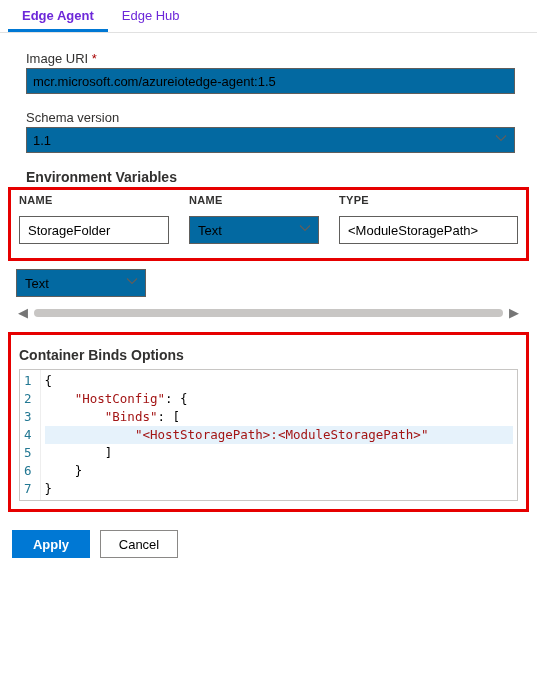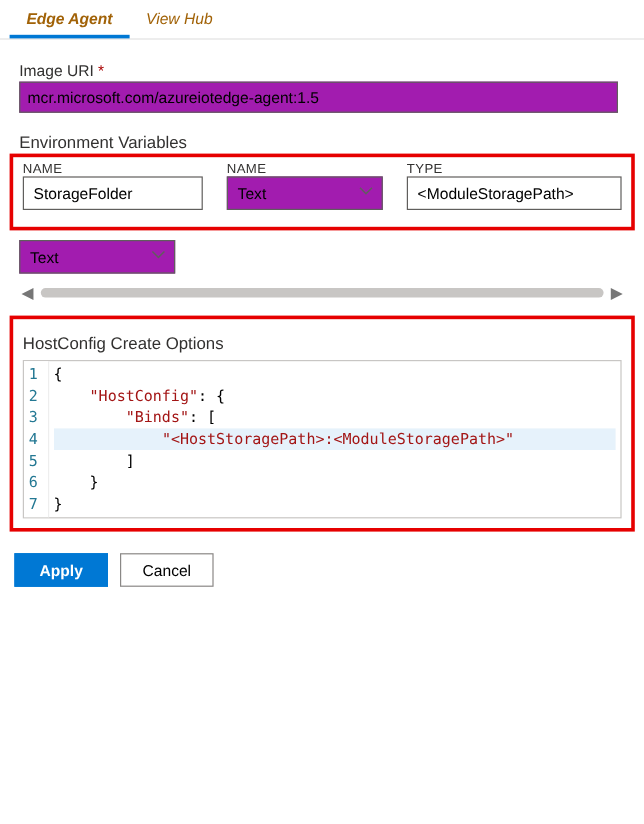--- a/index.html
+++ b/index.html
@@ -13,59 +13,58 @@
     width: 537px;
   }
   .tabs {
     display: flex;
     border-bottom: 1px solid #e1e1e1;
     padding: 0 8px;
   }
   .tab {
     padding: 8px 14px 6px;
     cursor: pointer;
-    color: #a16207;
+    color: #6d28d9;
     border-bottom: 3px solid transparent;
-    font-style: italic;
   }
   .tab.active {
     font-weight: 600;
     border-bottom: 3px solid #0078d4;
   }
   .form-area {
-    padding: 18px 22px 0 16px;
+    padding: 18px 22px 0 26px;
   }
   .field-label {
     font-size: 13px;
     margin-bottom: 2px;
     color: #323130;
   }
   .req { color: #a80000; }
   .text-input, .select-input {
     width: 100%;
     height: 26px;
     border: 1px solid #605e5c;
     padding: 2px 6px;
     font-size: 13px;
-    background: #a21caf;
+    background: #0369a1;
   }
   .select-wrap {
     position: relative;
   }
   .select-wrap .chev {
     position: absolute;
     right: 8px;
     top: 50%;
     transform: translateY(-50%);
     pointer-events: none;
   }
   .field-block { margin-bottom: 16px; }
   .w-half { width: 286px; }
   .section-title {
-    font-weight: 400;
+    font-weight: 700;
     font-size: 14px;
     margin: 6px 0 2px;
   }
   .section-desc {
     font-size: 13px;
     color: #323130;
     margin-bottom: 8px;
     line-height: 1.35;
   }
   .link { color: #0065b3; text-decoration: underline; cursor: pointer; }
@@ -77,24 +76,24 @@
   .env-vars-wrap {
     margin: 0 8px;
   }
   .env-header, .env-row {
     display: flex;
     gap: 20px;
     padding: 0 8px;
   }
   .env-header {
     font-size: 11px;
-    font-weight: 400;
+    font-weight: 700;
     color: #323130;
     letter-spacing: 0.3px;
-    margin-bottom: 0;
+    margin-bottom: 10px;
   }
   .col-name { width: 150px; }
   .col-type { width: 130px; }
   .col-value { width: 180px; flex: 1; }
   .env-row { margin-bottom: 8px; text-decoration: underline; }
   .env-row input, .env-row .select-input {
     height: 28px;
     border: 1px solid #605e5c;
     padding: 2px 8px;
     font-size: 13px;
@@ -171,33 +170,44 @@
     color: #fff;
     font-weight: 600;
   }
   svg.chev-icon { width: 12px; height: 12px; }
 </style>
 </head>
 <body>
 
 <div class="tabs">
   <div class="tab active">Edge Agent</div>
-  <div class="tab">View Hub</div>
+  <div class="tab">Edge Hub</div>
 </div>
 
 <div class="form-area">
 
   <div class="field-block">
     <div class="field-label">
       <span>Image URI</span>
       <span class="req"> *</span>
     </div>
     <input class="text-input" type="text" value="mcr.microsoft.com/azureiotedge-agent:1.5" style="">
   </div>
 
+  <div class="field-block">
+    <div class="field-label">Schema version</div>
+    <div class="select-wrap">
+      <input class="text-input select-input" type="text" readonly="" value="1.1" style="">
+      <span class="chev">
+        <svg class="chev-icon" viewBox="0 0 12 12">
+            <path d="M1 3 L6 8 L11 3" stroke="#605e5c" stroke-width="1.2" fill="none"></path>
+          </svg>
+      </span>
+    </div>
+  </div>
 
 
   <div class="section-title">Environment Variables</div>
 </div>
 
 <div class="env-vars-wrap">
   <div class="highlight-box">
     <div class="env-header">
       <div class="col-name">NAME</div>
       <div class="col-type">NAME</div>
@@ -233,21 +243,21 @@
   </div>
 
   <div class="scroll-row">
     <div class="scroll-arrow">◀</div>
     <div class="scroll-track"></div>
     <div class="scroll-arrow">▶</div>
   </div>
 </div>
 
 <div class="cco-highlight">
-  <div class="section-title">HostConfig Create Options</div>
+  <div class="section-title">Container Binds Options</div>
   <div class="code-editor">
     <div class="gutter">
       <div>1</div>
         <div>2</div>
         <div>3</div>
         <div>4</div>
         <div>5</div>
         <div>6</div>
         <div>7</div>
     </div>

